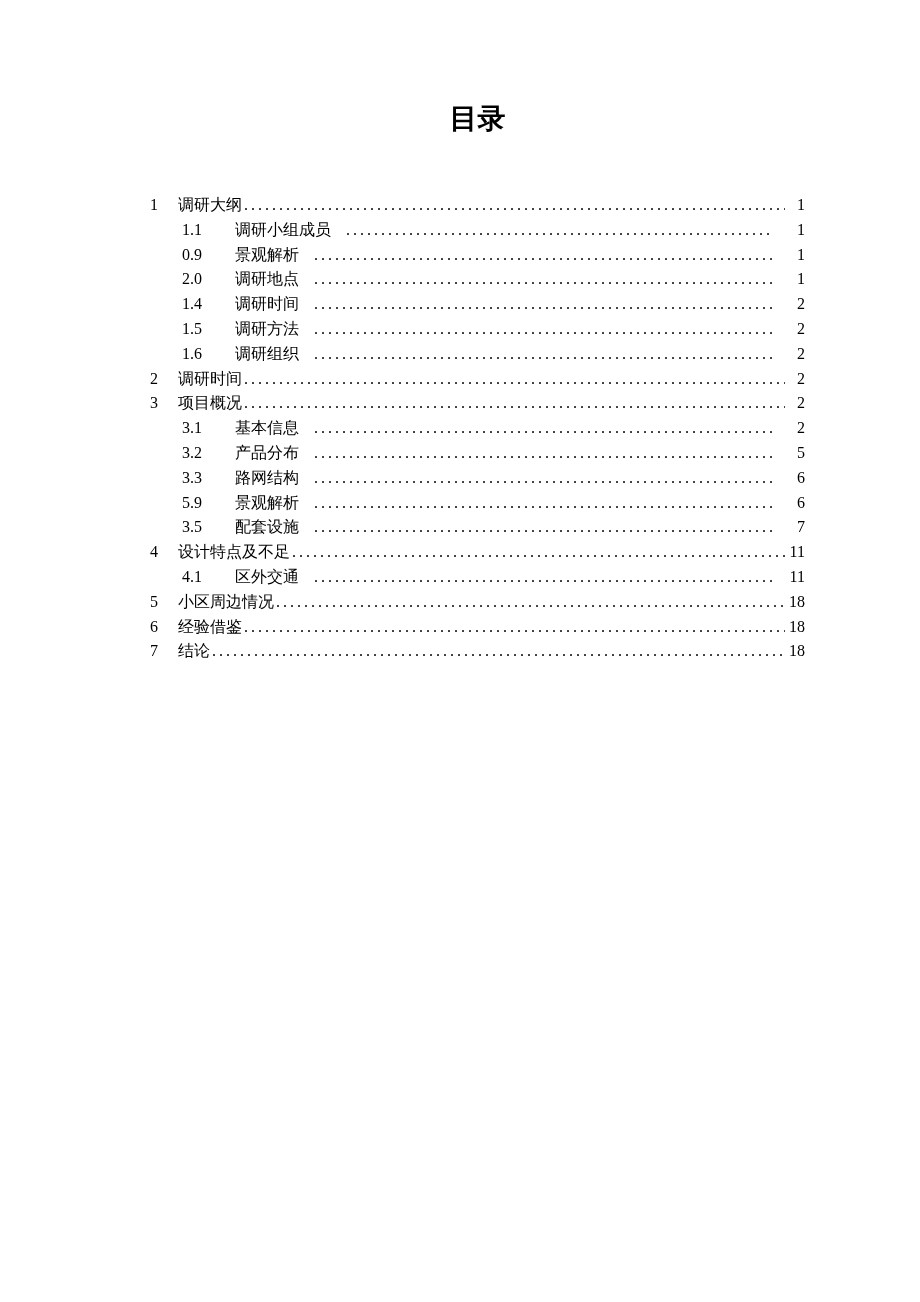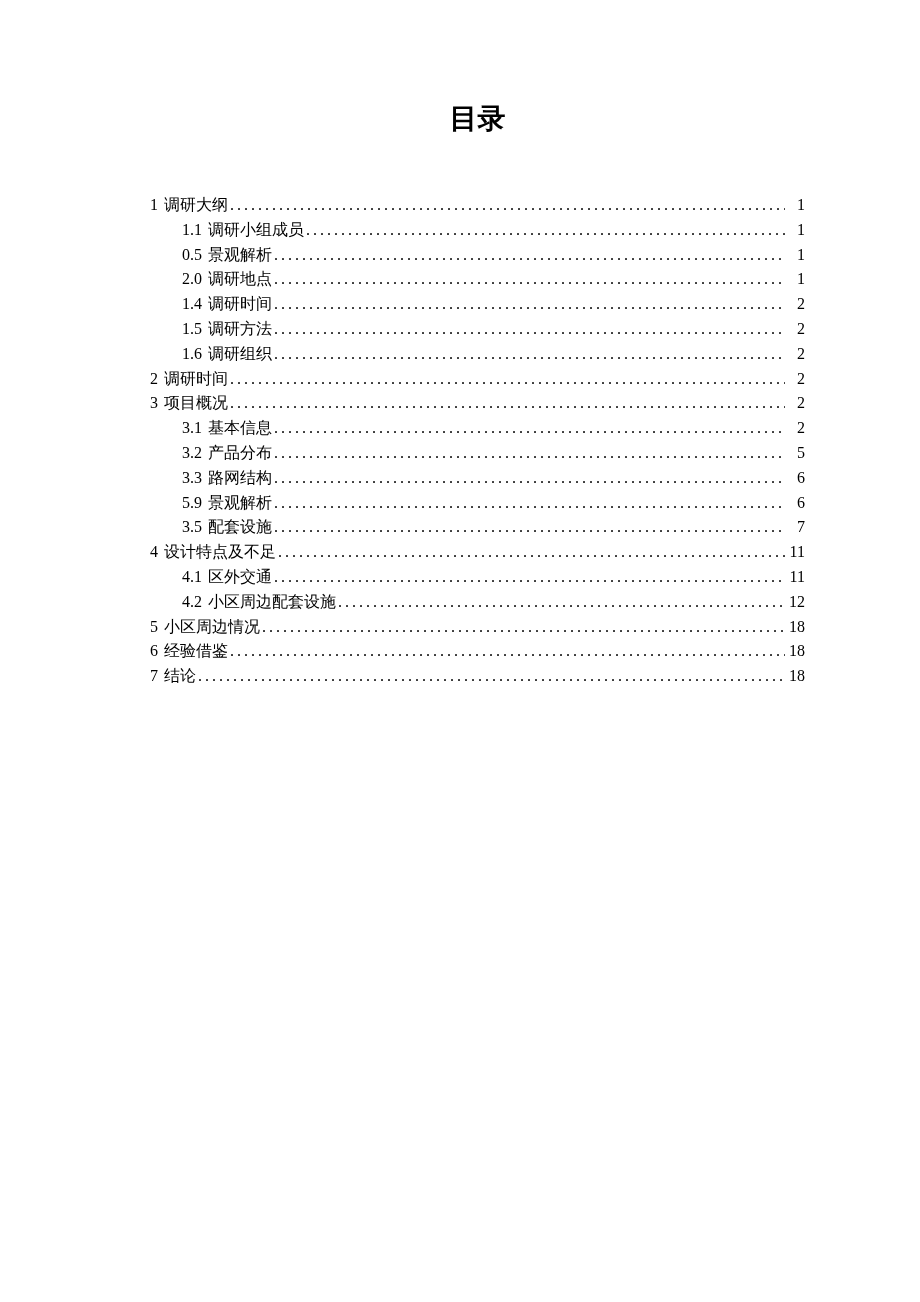--- a/index.html
+++ b/index.html
@@ -21,27 +21,27 @@
     .toc {
       font-size: 16px;
       line-height: 1.55;
     }
     .toc-row {
       display: flex;
       align-items: baseline;
       white-space: nowrap;
     }
     .toc-row.level-1 {}
-    .toc-row.level-2 { padding-left: 32px; }
+    .toc-row.level-2 { padding-left: 32px; gap: 13px; }
     .toc-num {
       flex: 0 0 auto;
     }
     .toc-text {
       flex: 0 0 auto;
-      margin-left: 6px;
+      margin-left: 20px;
     }
     .toc-dots {
       flex: 1 1 auto;
       overflow: hidden;
       letter-spacing: 3px;
       color: #000;
       margin: 0 2px;
     }
     .toc-dots::after {
       content: "..................................................................................................................";
@@ -64,21 +64,21 @@
       <span class="toc-dots"></span>
       <span class="toc-page">1</span>
     </div>
     <div class="toc-row level-2">
       <span class="toc-num">1.1</span>
       <span class="toc-text">调研小组成员</span>
       <span class="toc-dots"></span>
       <span class="toc-page">1</span>
     </div>
     <div class="toc-row level-2">
-      <span class="toc-num">0.5</span>
+      <span class="toc-num">0.9</span>
       <span class="toc-text">景观解析</span>
       <span class="toc-dots"></span>
       <span class="toc-page">1</span>
     </div>
     <div class="toc-row level-2">
       <span class="toc-num">2.0</span>
       <span class="toc-text">调研地点</span>
       <span class="toc-dots"></span>
       <span class="toc-page">1</span>
     </div>
@@ -147,26 +147,20 @@
       <span class="toc-text">设计特点及不足</span>
       <span class="toc-dots"></span>
       <span class="toc-page">11</span>
     </div>
     <div class="toc-row level-2">
       <span class="toc-num">4.1</span>
       <span class="toc-text">区外交通</span>
       <span class="toc-dots"></span>
       <span class="toc-page">11</span>
     </div>
-    <div class="toc-row level-2">
-      <span class="toc-num">4.2</span>
-      <span class="toc-text">小区周边配套设施</span>
-      <span class="toc-dots"></span>
-      <span class="toc-page">12</span>
-    </div>
     <div class="toc-row level-1">
       <span class="toc-num">5</span>
       <span class="toc-text">小区周边情况</span>
       <span class="toc-dots"></span>
       <span class="toc-page">18</span>
     </div>
     <div class="toc-row level-1">
       <span class="toc-num">6</span>
       <span class="toc-text">经验借鉴</span>
       <span class="toc-dots"></span>

